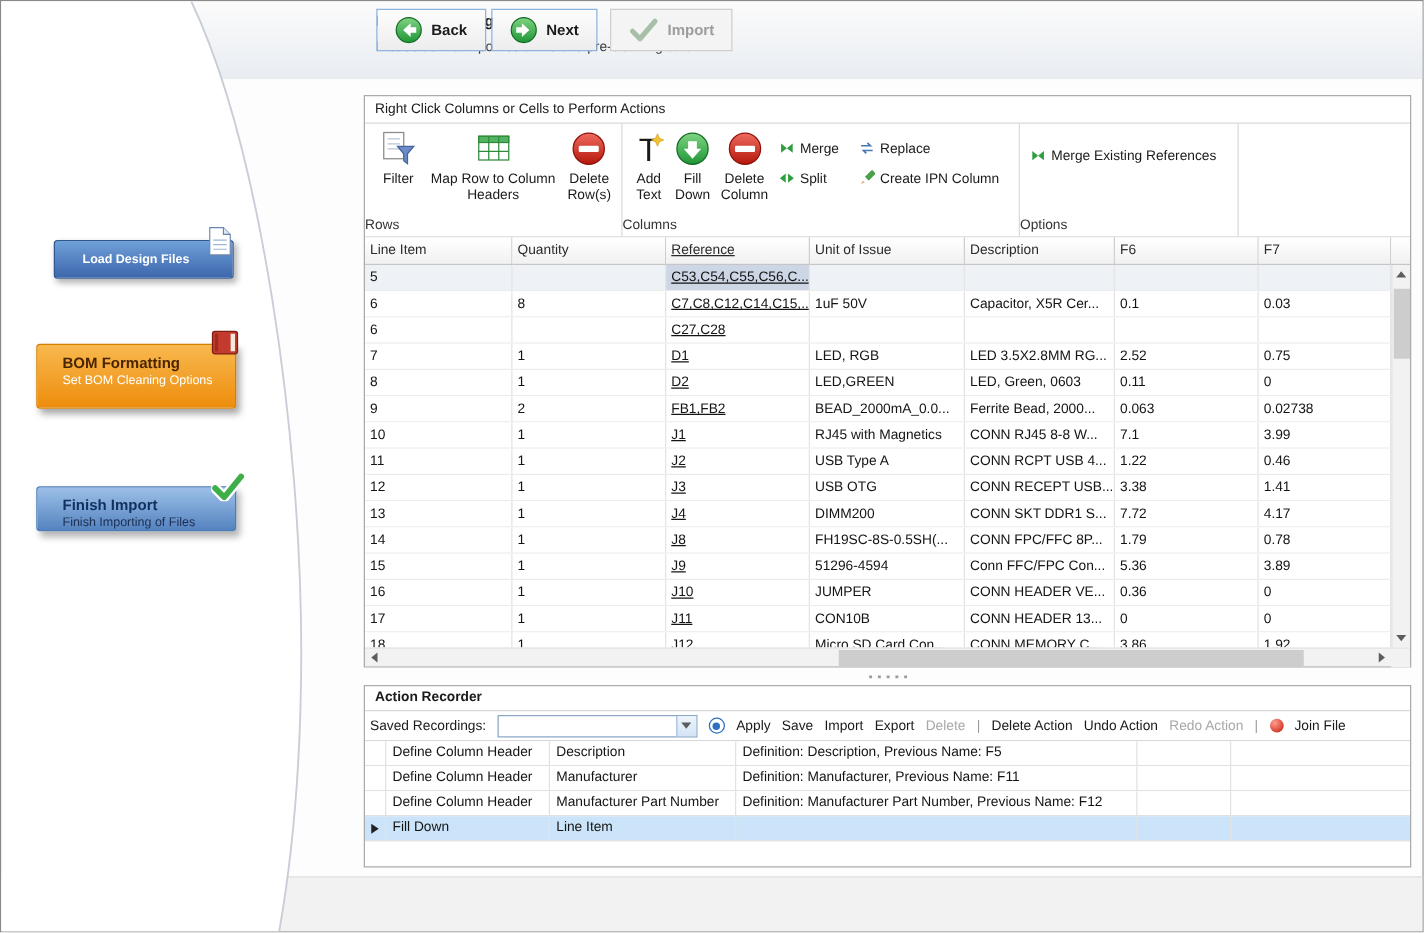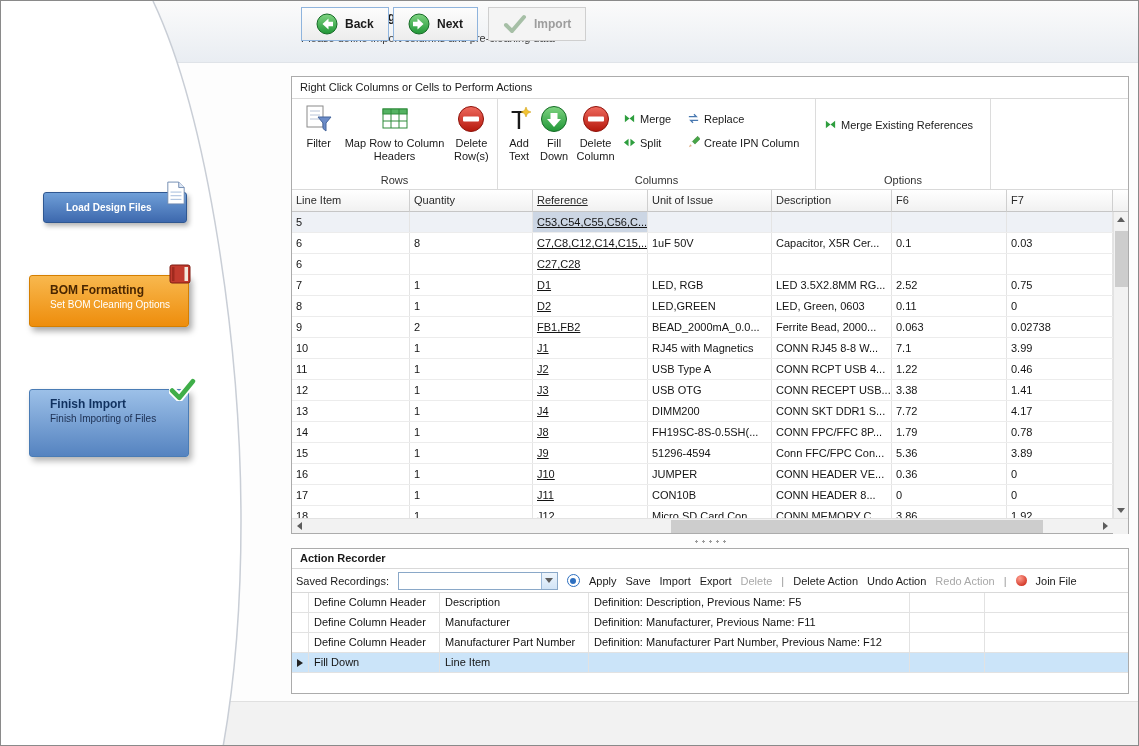--- a/index.html
+++ b/index.html
@@ -20,36 +20,36 @@
   .step{position:absolute;z-index:3;border-radius:3px;cursor:default;padding-left:12px;}
   #step-load{left:42px;top:191px;width:144px;height:31px;
     background:linear-gradient(var(--load-blue-light,#6f9fd8),var(--load-blue-dark,#3d68ad));
     border:1px solid #2f5791;box-shadow:2px 3px 5px rgba(0,0,0,.3);}
   #step-load .st{color:#fff;font-size:10px;font-weight:bold;padding:9px 0 0 10px;}
   #step-bom{left:28px;top:274px;width:160px;height:52px;
     background:linear-gradient(var(--step-orange-light,#f8b84e),var(--step-orange-dark,#ee8d0c));
     border:1px solid #d57f00;box-shadow:3px 4px 6px rgba(0,0,0,.35);}
   #step-bom .st{color:#4a2600;font-size:12px;font-weight:bold;padding:7px 8px 2px;}
   #step-bom .ss{color:#fff;font-size:10px;padding:0 8px;}
-  #step-finish{left:28px;top:388px;width:160px;height:68px;
+  #step-finish{left:28px;top:388px;width:160px;height:36px;
     background:linear-gradient(var(--step-blue-light,#9cc0e8),var(--step-blue-dark,#5583c0));
     border:1px solid #4a7cb5;box-shadow:3px 4px 6px rgba(0,0,0,.3);}
   #step-finish .st{color:#10315f;font-size:12px;font-weight:bold;padding:7px 8px 2px;}
   #step-finish .ss{color:#1c2f52;font-size:10px;padding:0 8px;}
   .step-icon{position:absolute;}
 
   
   #main-panel{position:absolute;left:290px;top:75px;width:838px;height:458px;
     background:#fff;border:1px solid #ababab;z-index:2;}
   #hint-row{height:22px;border-bottom:1px solid #d9d9d9;padding:4px 8px;font-size:11px;color:#1a1a1a;}
 
   #toolbar{height:91px;border-bottom:1px solid #d9d9d9;display:flex;}
   .tgroup{position:relative;height:100%;border-right:1px solid #dcdcdc;}
   .tgroup-buttons{display:flex;align-items:flex-start;padding:3px 2px 0 4px;}
-  .tgroup-label{position:absolute;bottom:3px;left:0;right:0;text-align:center;font-size:11px;color:#333;}
+  .tgroup-label{position:absolute;bottom:3px;left:0;right:0;font-size:11px;color:#333;}
   .tbtn{cursor:pointer;}
   .tbtn.big{display:flex;flex-direction:column;align-items:center;padding:2px 2px;}
   .tbtn.big .tlabel{font-size:11px;color:#1a1a1a;text-align:center;line-height:1.15;margin-top:3px;}
   .small-stack{display:grid;grid-template-columns:64px 130px;grid-auto-rows:22px;margin-top:3px;row-gap:2px;}
   .tbtn.small{display:flex;align-items:flex-end;gap:4px;font-size:11px;color:#1a1a1a;padding:2px 4px;white-space:nowrap;}
   .ticon{display:inline-flex;align-items:center;justify-content:center;}
 
   
   #grid{height:343px;display:flex;flex-direction:column;}
   .ghead{display:flex;height:22px;}
@@ -460,21 +460,21 @@
               <div class="gc c4">CONN HEADER VE...</div>
               <div class="gc c5">0.36</div>
               <div class="gc c6">0</div>
             </div>
 
             <div class="grow">
               <div class="gc c0">17</div>
               <div class="gc c1">1</div>
               <div class="gc c2">J11</div>
               <div class="gc c3">CON10B</div>
-              <div class="gc c4">CONN HEADER 8...</div>
+              <div class="gc c4">CONN HEADER 13...</div>
               <div class="gc c5">0</div>
               <div class="gc c6">0</div>
             </div>
 
             <div class="grow">
               <div class="gc c0">18</div>
               <div class="gc c1">1</div>
               <div class="gc c2">J12</div>
               <div class="gc c3">Micro SD Card Con...</div>
               <div class="gc c4">CONN MEMORY C...</div>

